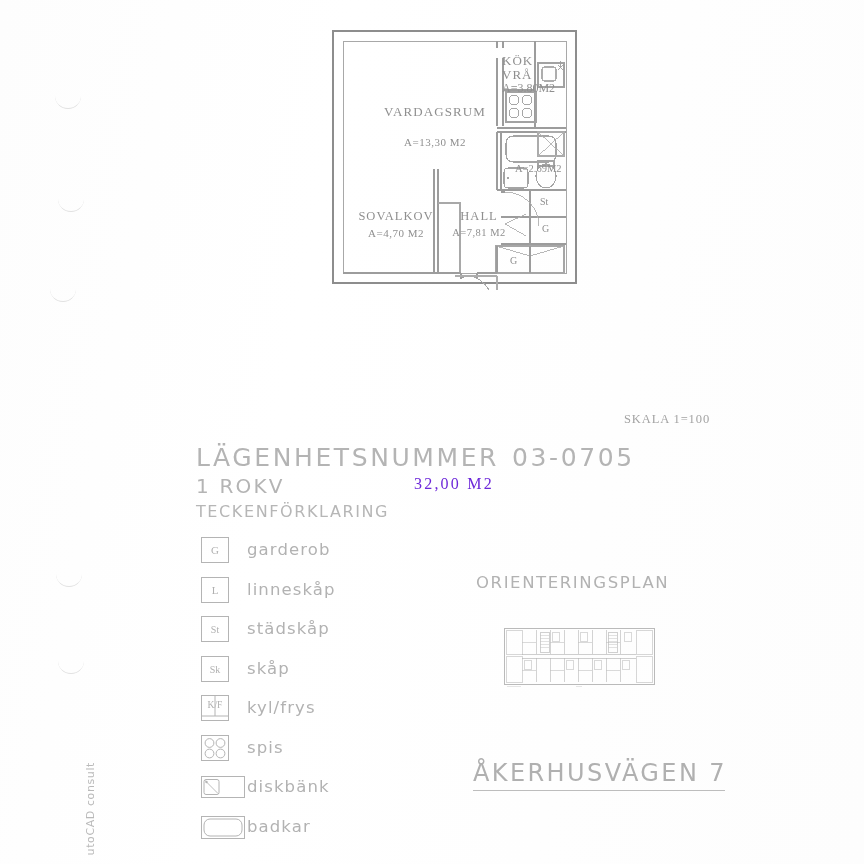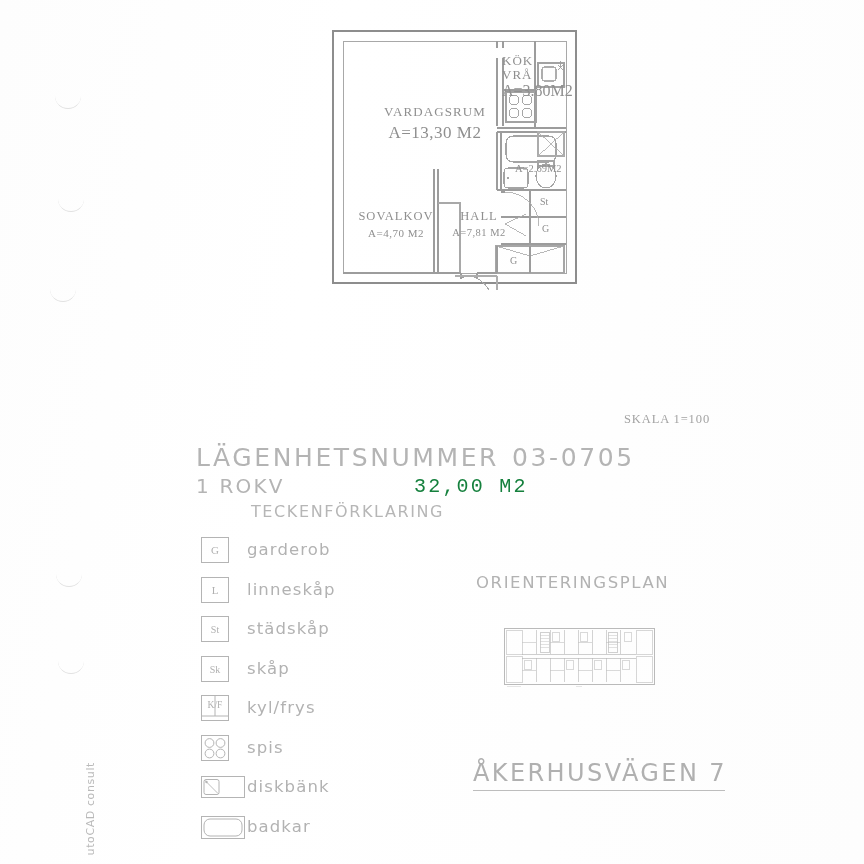--- a/index.html
+++ b/index.html
@@ -93,24 +93,24 @@
   .rokv-label {
     font-size: 20px;
     letter-spacing: 2.2px;
     color: #b4b4b4;
     font-family: "DejaVu Sans", sans-serif;
   }
   .rokv-value {
     position: absolute;
     left: 218px;
     top: 1px;
-    font-size: 20px;
+    font-size: 16px;
     letter-spacing: 2.2px;
-    color: #15803d;
-    font-family: Liberation Mono, monospace;
+    color: #6d28d9;
+    font-family: Liberation Serif, serif;
   }
   .teckenf {
     font-size: 16px;
     letter-spacing: 1.6px;
     color: #b6b6b6;
     font-family: "DejaVu Sans", sans-serif;
   }
 
   
   #legend {
@@ -257,37 +257,37 @@
       <path d="M133 247 A 30 30 0 0 1 163 277" stroke="#a8a8a8" stroke-width="1"></path>
       <path d="M133 247 L133 250" stroke="#9c9c9c"></path>
       <path d="M167 248 L167 262" stroke="#adadad"></path>
       <path d="M167 248 L125 248" stroke="#adadad"></path>
 
       <path d="M167 218 L167 245"></path>
     </svg>
 
     <div class="serif" style="position:absolute; left:40px; top:76px; width:130px; text-align:center;">
       <div style="font-size:13px; letter-spacing:1.1px;">VARDAGSRUM</div>
-      <div style="font-size:17px; letter-spacing:.5px; margin-top:3px;">A=13,30  M2</div>
+      <div style="font-size:11px; letter-spacing:.5px; margin-top:16px;">A=13,30  M2</div>
     </div>
 
     <div class="serif" style="position:absolute; left:22px; top:181px; width:88px; text-align:center;">
       <div style="font-size:12.5px; letter-spacing:1px;">SOVALKOV</div>
       <div style="font-size:11px; letter-spacing:.5px; margin-top:3px;">A=4,70  M2</div>
     </div>
 
     <div class="serif" style="position:absolute; left:113px; top:181px; width:72px; text-align:center;">
       <div style="font-size:12.5px; letter-spacing:1px;">HALL</div>
       <div style="font-size:10.5px; letter-spacing:.5px; margin-top:3px;">A=7,81  M2</div>
     </div>
 
     <div class="serif" style="position:absolute; left:172px; top:26px; width:60px; text-align:left; line-height:1.08;">
       <div style="font-size:13px; letter-spacing:1px;">KÖK</div>
       <div style="font-size:13px; letter-spacing:1px;">VRÅ</div>
-      <div style="font-size:16px; letter-spacing:0;">A=3.80M2</div>
+      <div style="font-size:12px; letter-spacing:0;">A=3.80M2</div>
     </div>
 
     <div class="serif" style="position:absolute; left:185px; top:135px; font-size:10.5px; letter-spacing:0;">
       <span>A=2.69M2</span>
     </div>
 
     <div class="serif" style="position:absolute; left:210px; top:168px; font-size:10px;">
       <span>St</span>
     </div>
     <div class="serif" style="position:absolute; left:212px; top:195px; font-size:10px;">
@@ -302,21 +302,21 @@
 
   <div id="title-block">
     <div class="t-row">
       <span class="lgh-label">LÄGENHETSNUMMER</span>
       <span class="lgh-value">03-0705</span>
     </div>
     <div class="t-row" style="height:28px;">
       <span class="rokv-label">1 ROKV</span>
       <span class="rokv-value">32,00 M2</span>
     </div>
-    <div class="t-row" style="height:24px;text-align:center;">
+    <div class="t-row" style="height:24px;">
       <span class="teckenf">TECKENFÖRKLARING</span>
     </div>
   </div>
 
   <div id="legend">
 
     <div class="leg-row">
       <span class="leg-sym">
         <svg width="30" height="28" viewBox="0 0 30 28" fill="none" stroke="#b4b4b4" stroke-width="1">
           <rect x="1.5" y="1.5" width="27" height="25"></rect>

